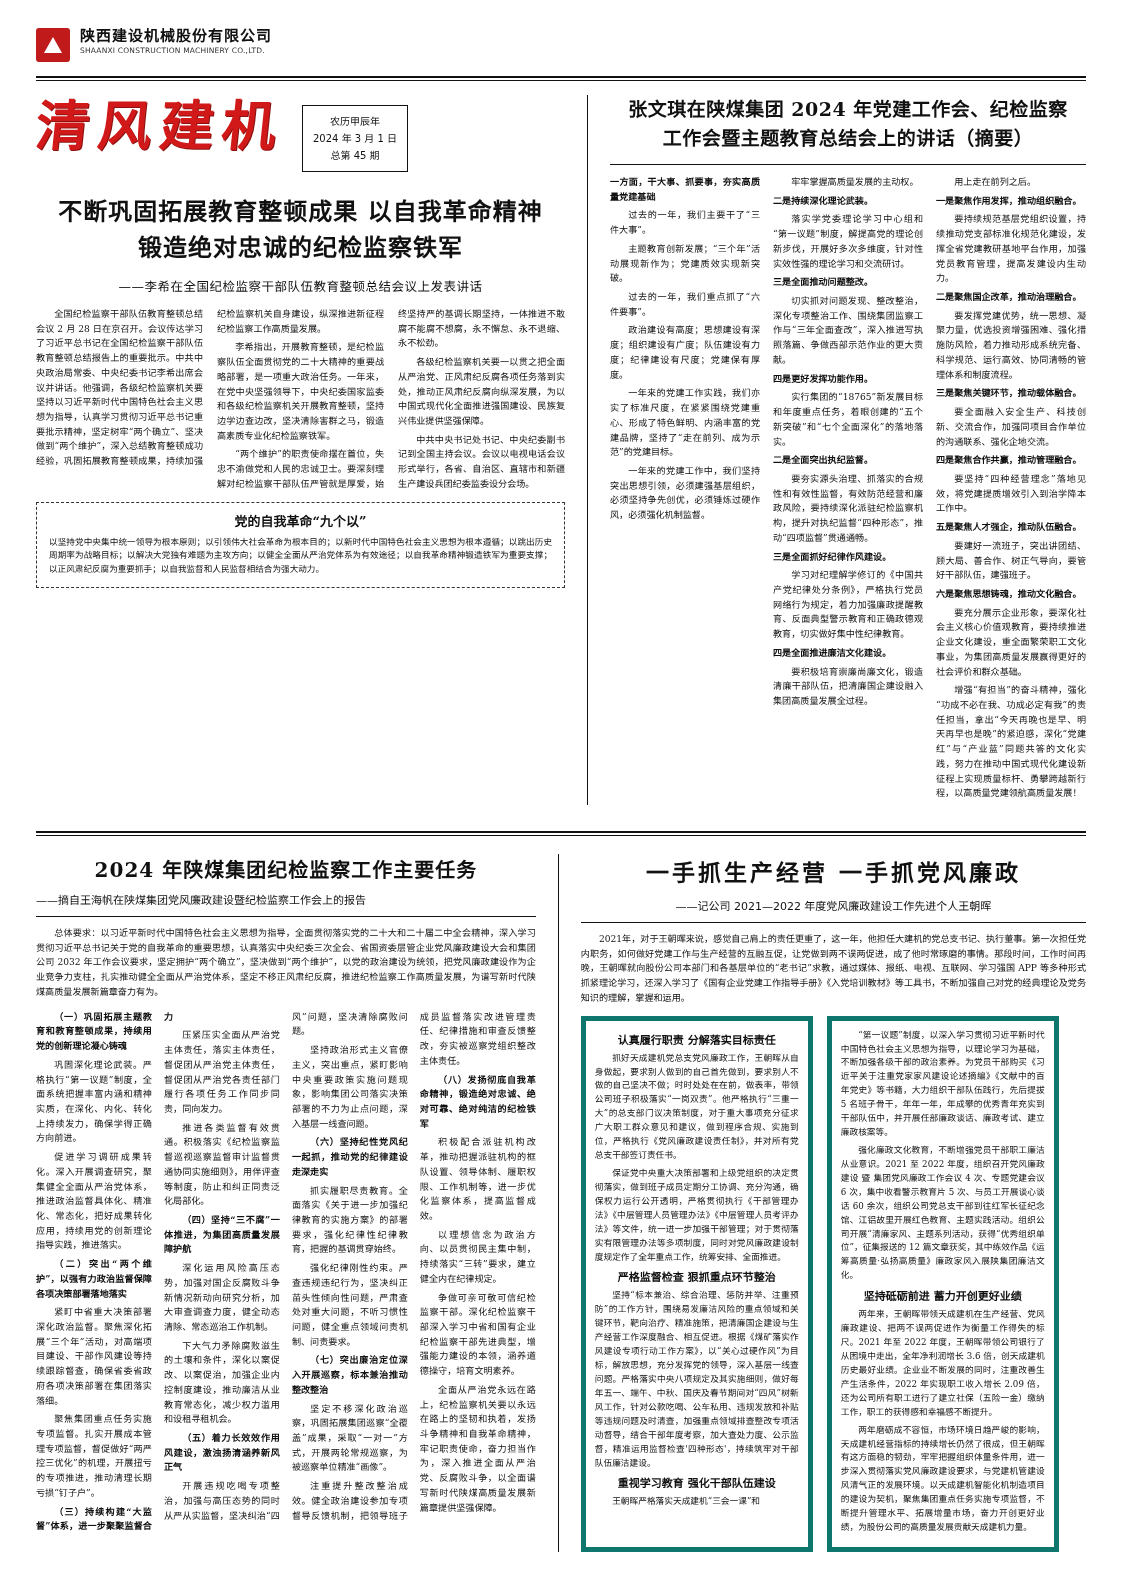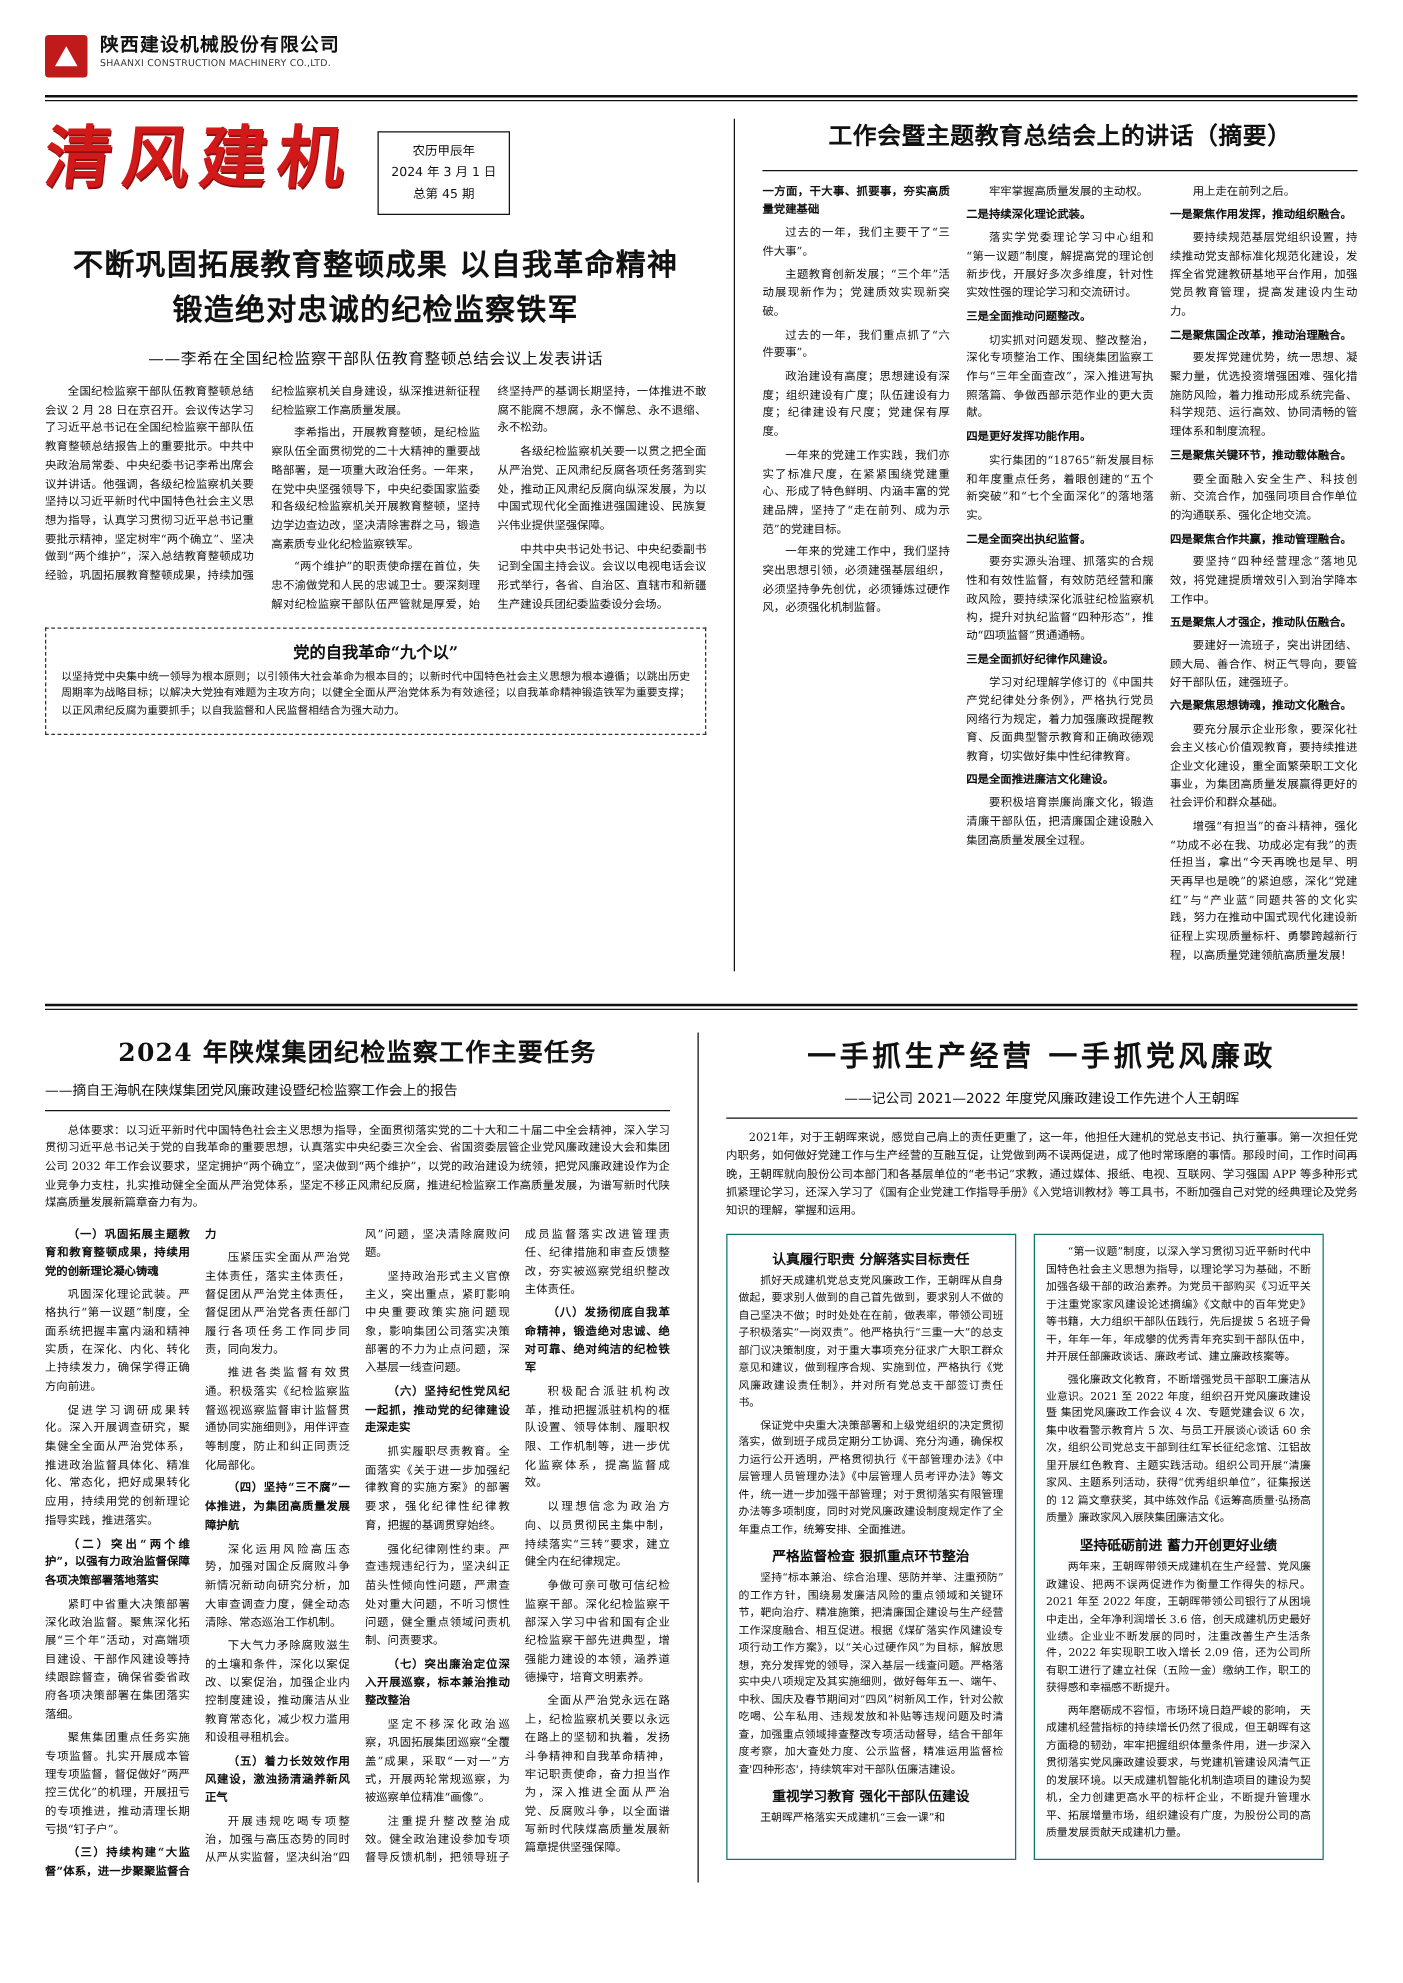--- a/index.html
+++ b/index.html
@@ -58,21 +58,21 @@
   .bottom{display:flex;gap:22px;margin-top:18px;}
   .b-left{width:556px;}
   .b-right{width:562px;}
   .b-head{text-align:center;font-family:"DejaVu Serif","Liberation Serif",serif;font-weight:bold;font-size:20px;letter-spacing:1px;}
   .b-sub{text-align:left;font-size:11px;margin-top:8px;}
   .b-rule{border-top:1px solid #111;margin:9px 0;}
 
   .r2-head{text-align:center;font-family:"DejaVu Serif","Liberation Serif",serif;font-weight:bold;font-size:23px;letter-spacing:3px;}
   .r2-sub{text-align:center;font-size:11px;margin-top:9px;}
 
-  .panel{border:1px solid #0f766e;padding:8px 9px;box-sizing:border-box;}
+  .panel{border:5px solid #0f766e;padding:8px 9px;box-sizing:border-box;}
   .panels{display:flex;gap:14px;margin-top:10px;}
   .panel-h{text-align:center;font-weight:bold;font-size:11px;margin:2px 0 5px 0;font-family:"DejaVu Serif","Liberation Serif",serif;}
   p.small{font-size:8.7px;line-height:1.6;text-align:justify;margin:0 0 4px 0;text-indent:2em;
     font-family:"DejaVu Serif","Liberation Serif",serif;}
 </style>
 </head>
 <body>
 
 <div class="page">
 
@@ -117,20 +117,21 @@
       <div class="box-dashed">
         <div class="box-title">党的自我革命“九个以”</div>
         <div class="box-body">以坚持党中央集中统一领导为根本原则；以引领伟大社会革命为根本目的；以新时代中国特色社会主义思想为根本遵循；以跳出历史周期率为战略目标；以解决大党独有难题为主攻方向；以健全全面从严治党体系为有效途径；以自我革命精神锻造铁军为重要支撑；以正风肃纪反腐为重要抓手；以自我监督和人民监督相结合为强大动力。</div>
       </div>
     </div>
 
     <div class="vsep"></div>
 
     <div class="col-right">
       <div class="r-headline">
+        <div>张文琪在陕煤集团 2024 年党建工作会、纪检监察</div>
         <div>工作会暨主题教育总结会上的讲话（摘要）</div>
       </div>
       <div class="r-rule"></div>
 
       <div style="display:flex;gap:13px;">
         <div style="width:150px;">
           <p class="body lead noind">一方面，干大事、抓要事，夯实高质量党建基础</p>
           <p class="body">过去的一年，我们主要干了“三件大事”。</p>
           <p class="body">主题教育创新发展；“三个年”活动展现新作为；党建质效实现新突破。</p>
           <p class="body">过去的一年，我们重点抓了“六件要事”。</p>
@@ -237,19 +238,19 @@
           <div class="panel-h">严格监督检查 狠抓重点环节整治</div>
           <p class="small">坚持“标本兼治、综合治理、惩防并举、注重预防”的工作方针，围绕易发廉洁风险的重点领域和关键环节，靶向治疗、精准施策，把清廉国企建设与生产经营工作深度融合、相互促进。根据《煤矿落实作风建设专项行动工作方案》，以“关心过硬作风”为目标，解放思想，充分发挥党的领导，深入基层一线查问题。严格落实中央八项规定及其实施细则，做好每年五一、端午、中秋、国庆及春节期间对“四风”树新风工作，针对公款吃喝、公车私用、违规发放和补贴等违规问题及时清查，加强重点领域排查整改专项活动督导，结合干部年度考察，加大查处力度、公示监督，精准运用监督检查'四种形态'，持续筑牢对干部队伍廉洁建设。</p>
           <div class="panel-h">重视学习教育 强化干部队伍建设</div>
           <p class="small">王朝晖严格落实天成建机“三会一课”和</p>
         </div>
         <div class="panel" style="width:232px;">
           <p class="small">“第一议题”制度，以深入学习贯彻习近平新时代中国特色社会主义思想为指导，以理论学习为基础，不断加强各级干部的政治素养。为党员干部购买《习近平关于注重党家家风建设论述摘编》《文献中的百年党史》等书籍，大力组织干部队伍践行，先后提拔 5 名班子骨干，年年一年，年成攀的优秀青年充实到干部队伍中，并开展任部廉政谈话、廉政考试、建立廉政核案等。</p>
           <p class="small">强化廉政文化教育，不断增强党员干部职工廉洁从业意识。2021 至 2022 年度，组织召开党风廉政建设 暨 集团党风廉政工作会议 4 次、专题党建会议 6 次，集中收看警示教育片 5 次、与员工开展谈心谈话 60 余次，组织公司党总支干部到往红军长征纪念馆、江铝故里开展红色教育、主题实践活动。组织公司开展“清廉家风、主题系列活动，获得“优秀组织单位”，征集报送的 12 篇文章获奖，其中练效作品《运筹高质量·弘扬高质量》廉政家风入展陕集团廉洁文化。</p>
           <div class="panel-h">坚持砥砺前进 蓄力开创更好业绩</div>
           <p class="small">两年来，王朝晖带领天成建机在生产经营、党风廉政建设、把两不误两促进作为衡量工作得失的标尺。2021 年至 2022 年度，王朝晖带领公司银行了从困境中走出，全年净利润增长 3.6 倍，创天成建机历史最好业绩。企业业不断发展的同时，注重改善生产生活条件，2022 年实现职工收入增长 2.09 倍，还为公司所有职工进行了建立社保（五险一金）缴纳工作，职工的获得感和幸福感不断提升。</p>
-          <p class="small">两年磨砺成不容恒，市场环境日趋严峻的影响， 天成建机经营指标的持续增长仍然了很成，但王朝晖有这方面稳的韧劲，牢牢把握组织体量条件用，进一步深入贯彻落实党风廉政建设要求，与党建机管建设风清气正的发展环境。以天成建机智能化机制造项目的建设为契机，全力创建更高水平的标杆企业，不断提升管理水平、拓展增量市场，组织建设有广度，为股份公司的高质量发展贡献天成建机力量。</p>
+          <p class="small">两年磨砺成不容恒，市场环境日趋严峻的影响， 天成建机经营指标的持续增长仍然了很成，但王朝晖有这方面稳的韧劲，牢牢把握组织体量条件用，进一步深入贯彻落实党风廉政建设要求，与党建机管建设风清气正的发展环境。以天成建机智能化机制造项目的建设为契机，聚焦集团重点任务实施专项监督，不断提升管理水平、拓展增量市场，奋力开创更好业绩，为股份公司的高质量发展贡献天成建机力量。</p>
           <p class="small"></p>
         </div>
       </div>
     </div>
   </div>
 </div>
 
 </body></html>

